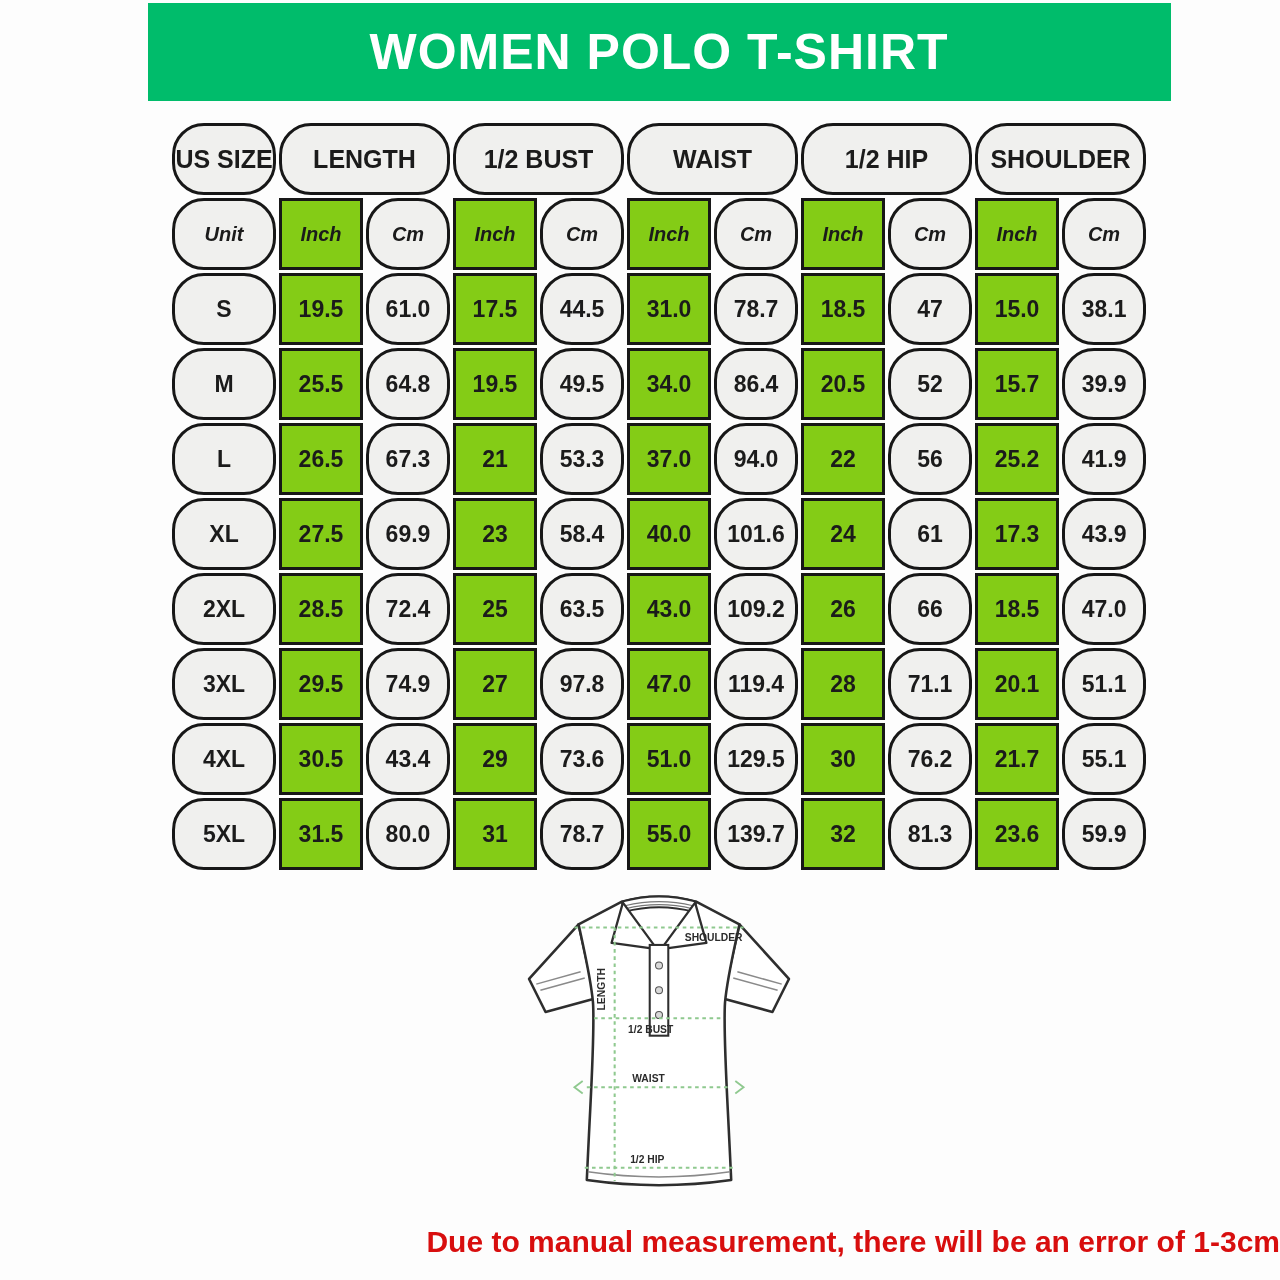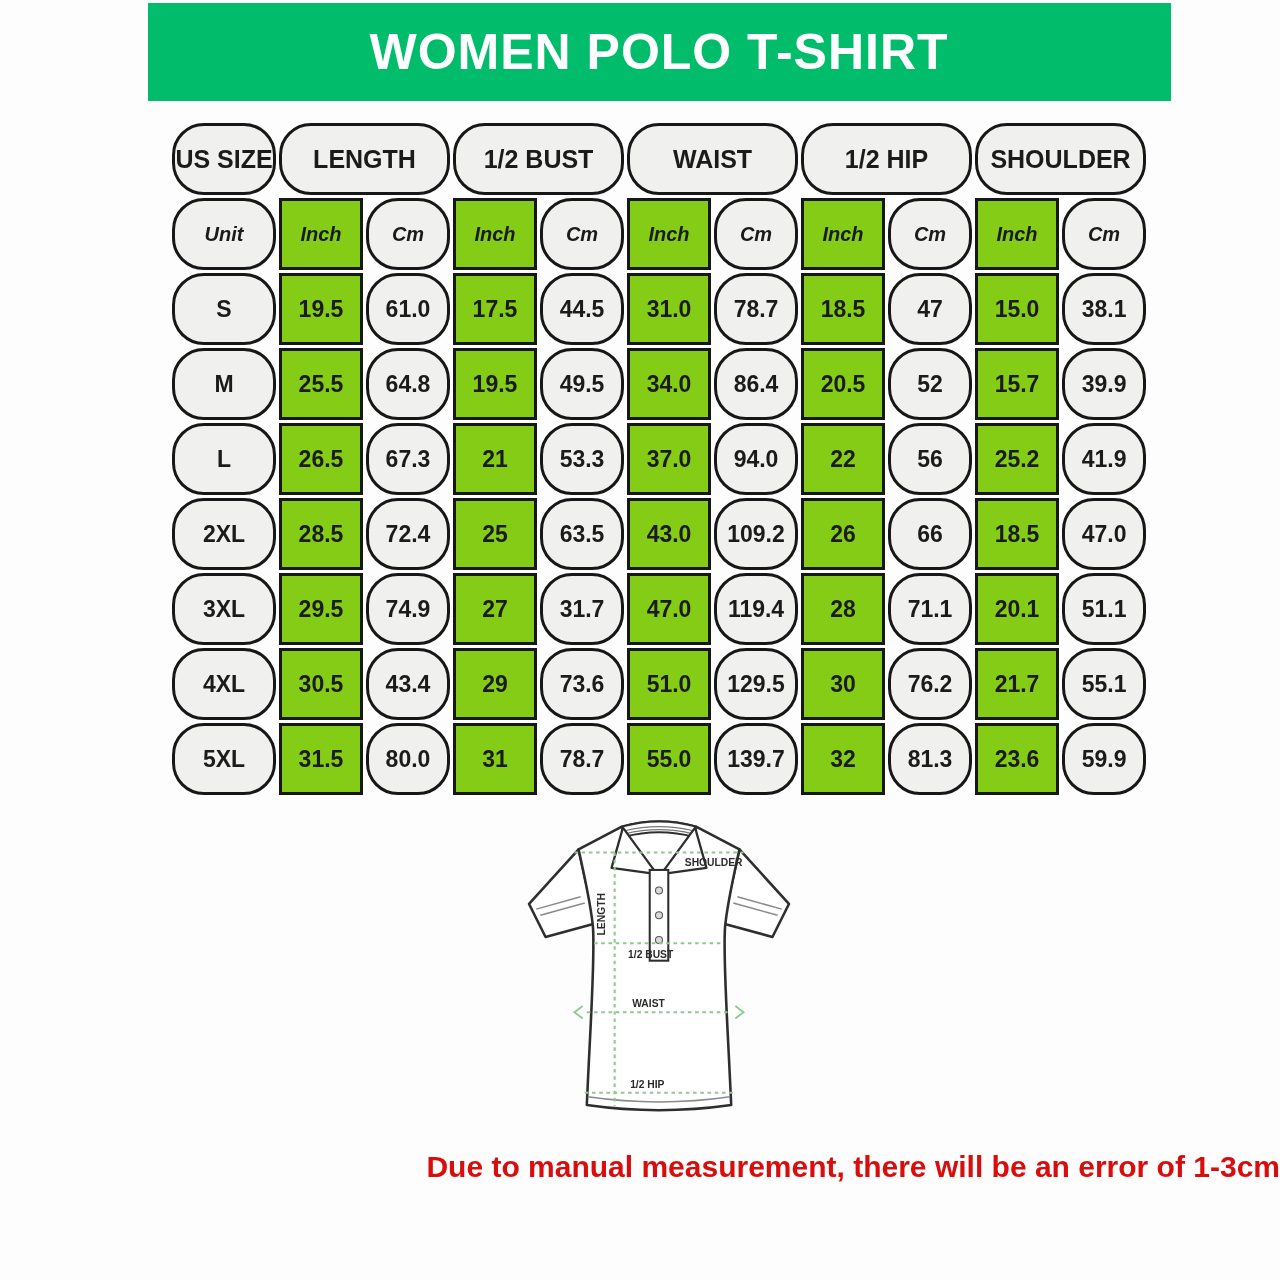--- a/index.html
+++ b/index.html
@@ -121,38 +121,51 @@
           <td class="w">21</td>
           <td class="g">53.3</td>
           <td class="w">37.0</td>
           <td class="g">94.0</td>
           <td class="w">22</td>
           <td class="g">56</td>
           <td class="w">25.2</td>
           <td class="g">41.9</td>
         </tr>
         <tr>
+          <td class="g">XL</td>
+          <td class="w">27.5</td>
+          <td class="g">69.9</td>
+          <td class="w">23</td>
+          <td class="g">58.4</td>
+          <td class="w">40.0</td>
+          <td class="g">101.6</td>
+          <td class="w">24</td>
+          <td class="g">61</td>
+          <td class="w">17.3</td>
+          <td class="g">43.9</td>
+        </tr>
+        <tr>
           <td class="g">2XL</td>
           <td class="w">28.5</td>
           <td class="g">72.4</td>
           <td class="w">25</td>
           <td class="g">63.5</td>
           <td class="w">43.0</td>
           <td class="g">109.2</td>
           <td class="w">26</td>
           <td class="g">66</td>
           <td class="w">18.5</td>
           <td class="g">47.0</td>
         </tr>
         <tr>
           <td class="g">3XL</td>
           <td class="w">29.5</td>
           <td class="g">74.9</td>
           <td class="w">27</td>
-          <td class="g">31.7</td>
+          <td class="g">97.8</td>
           <td class="w">47.0</td>
           <td class="g">119.4</td>
           <td class="w">28</td>
           <td class="g">71.1</td>
           <td class="w">20.1</td>
           <td class="g">51.1</td>
         </tr>
         <tr>
           <td class="g">4XL</td>
           <td class="w">30.5</td>

